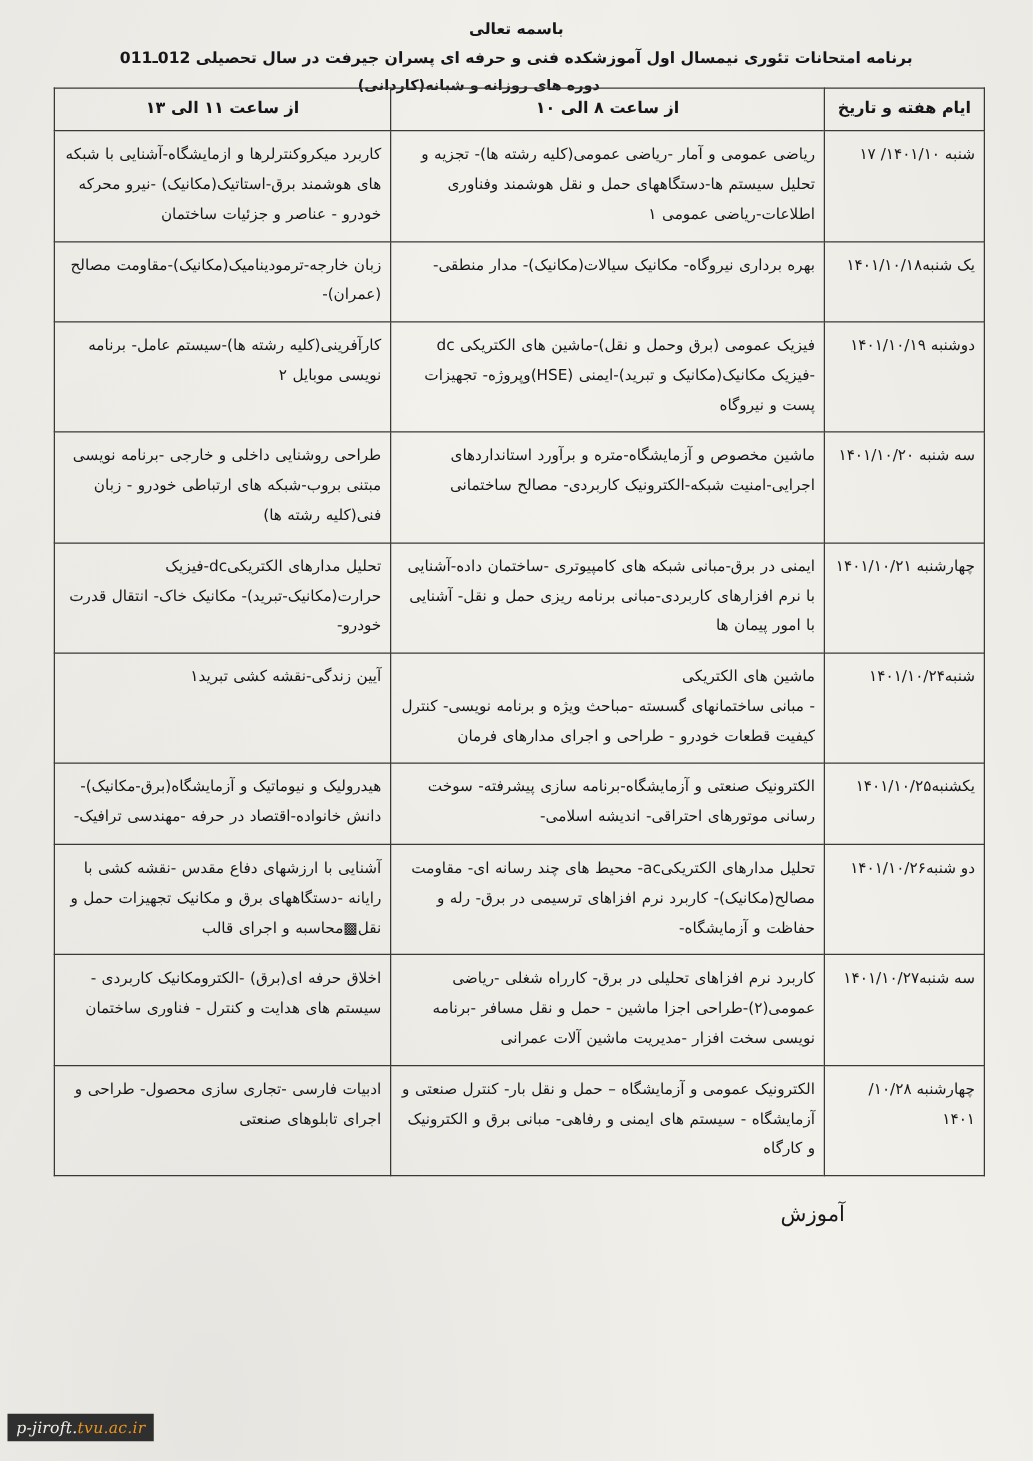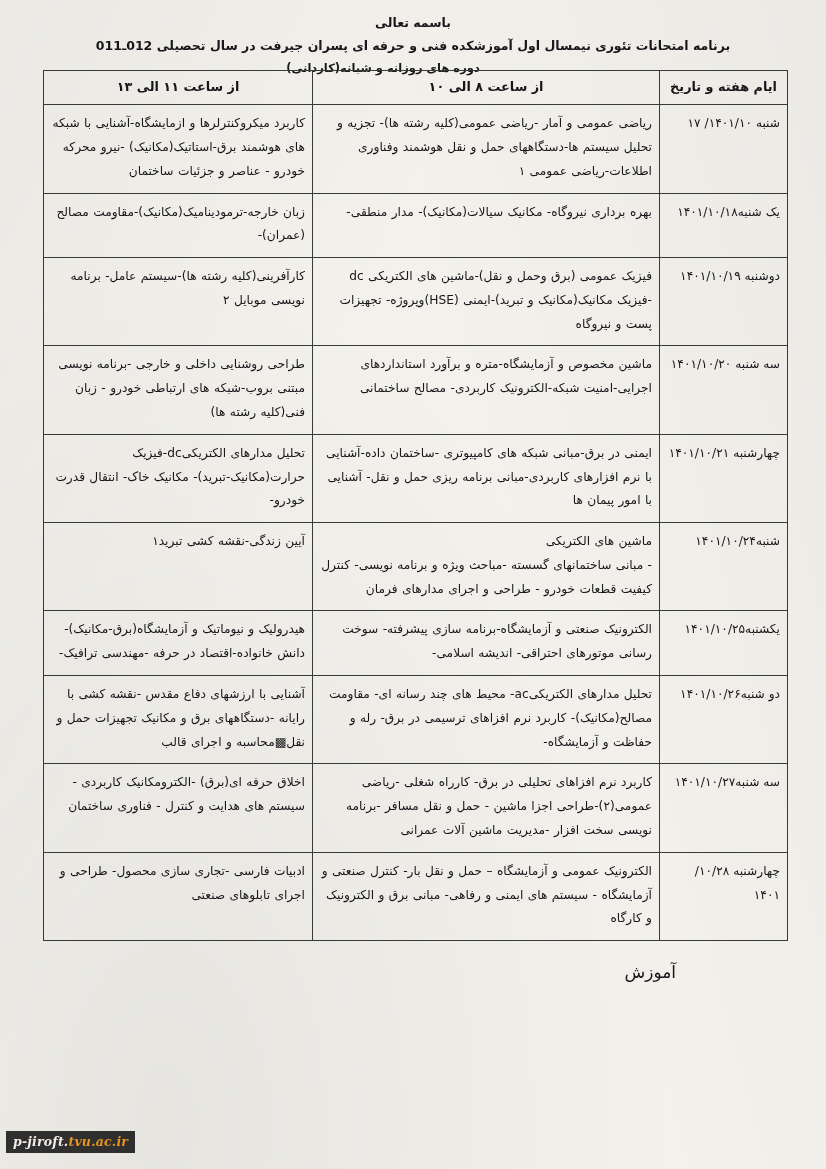--- a/index.html
+++ b/index.html
@@ -122,21 +122,21 @@
 
   
   .watermark {
     position: absolute;
     left: 6px;
     bottom: 16px;
     background: #2f2f2f;
     color: #f0e9e0;
     font-family: "DejaVu Serif", "Liberation Serif", serif;
     font-style: italic;
-    font-weight: 700;
+    font-weight: 400;
     font-size: 12.5px;
     padding: 3px 7px 4px 7px;
     direction: ltr;
     letter-spacing: 0.2px;
     z-index: 8;
     white-space: nowrap;
   }
   .watermark .wm-a { color: #f3efe8; }
   .watermark .wm-b { color: #e8941f; }
 </style>

